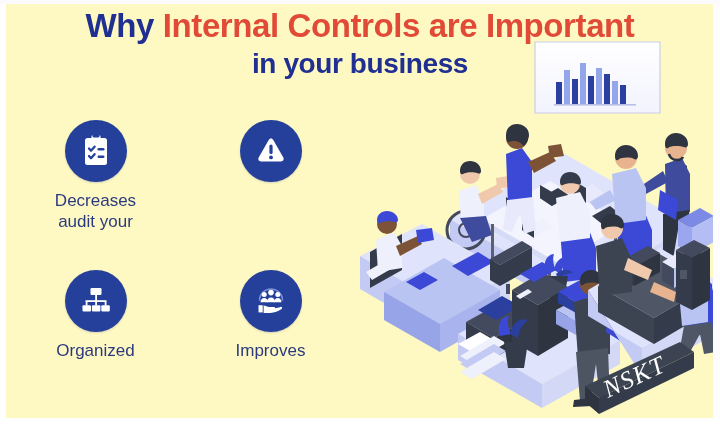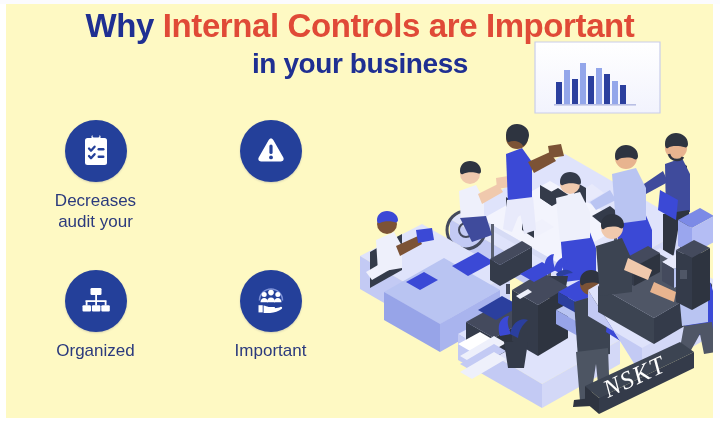--- a/index.html
+++ b/index.html
@@ -133,21 +133,21 @@
           <path d="M9.5 21.2c0-2.4 1.6-4.1 3.7-4.1s3.7 1.7 3.7 4.1z" fill="#ffffff"></path>
           <circle cx="20" cy="11.6" r="2.8" fill="#ffffff"></circle>
           <path d="M15.9 21.2c0-2.7 1.8-4.6 4.1-4.6s4.1 1.9 4.1 4.6z" fill="#ffffff"></path>
           <circle cx="26.8" cy="13.4" r="2.5" fill="#ffffff"></circle>
           <path d="M23.1 21.2c0-2.4 1.6-4.1 3.7-4.1s3.7 1.7 3.7 4.1z" fill="#ffffff"></path>
           <path d="M7.5 24.2h4.2v7.2H7.5z" fill="#ffffff"></path>
           <path d="M12.6 24.6c2 0 3.1 1.3 5 1.3h5.6c1.1 0 1.1 1.7 0 1.7h-4.5c1.6 0 8-.4 10.6-1.6 1.5-.7 2.6 1 1.3 2-3 2.3-7.1 3.9-11.5 3.9h-6.5z" fill="#ffffff"></path>
         </svg>
       </div>
       <div class="feature-label">
-        <span class="ln">Important</span>
+        <span class="ln">Improves</span>
       </div>
     </div>
 
   </div>
 
   <div class="illus">
     <svg viewBox="0 0 358 386" aria-hidden="true">
       <defs>
         <linearGradient id="screenG" x1="0" y1="0" x2="0" y2="1">
           <stop offset="0" stop-color="#ffffff"></stop>

